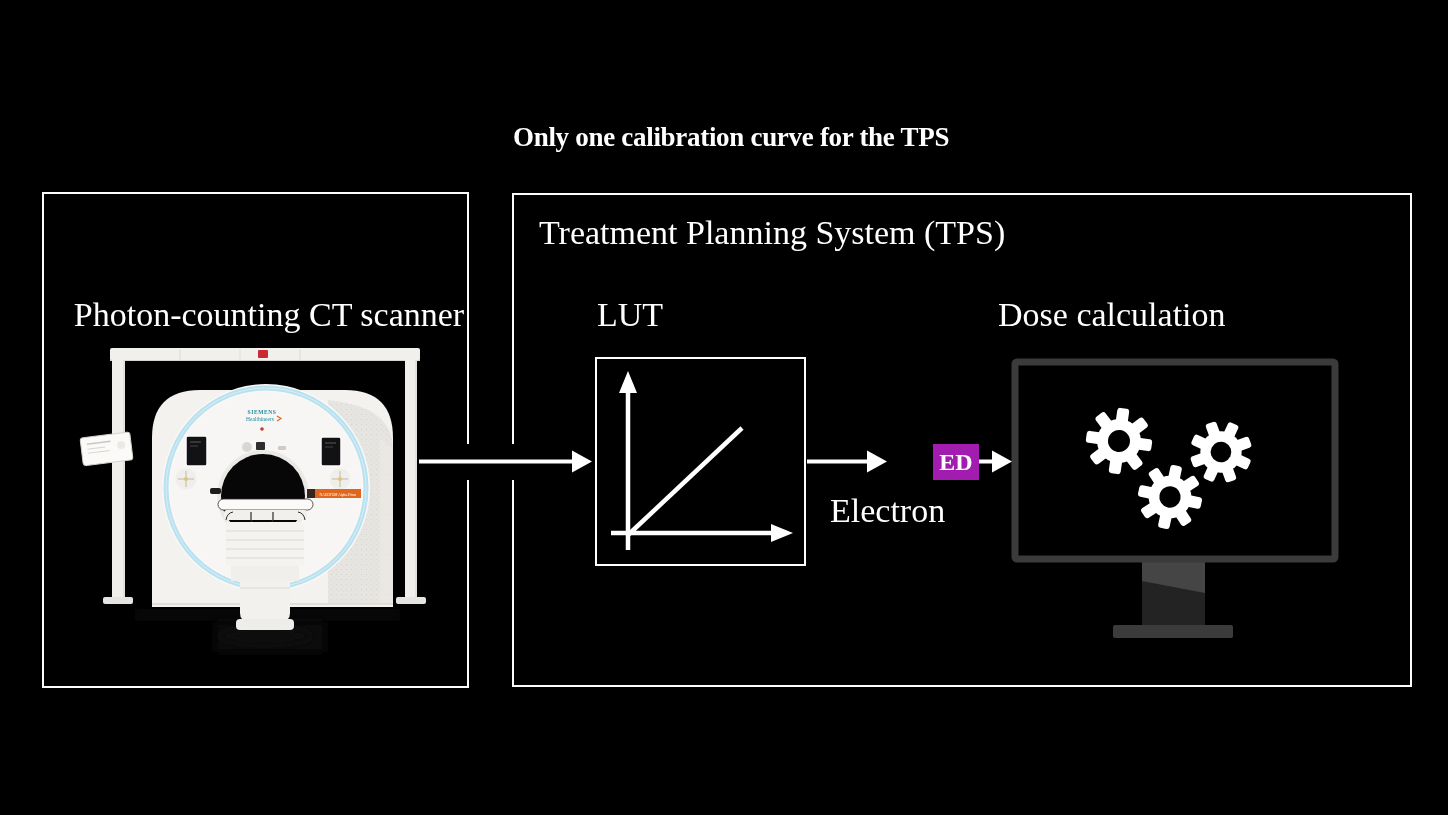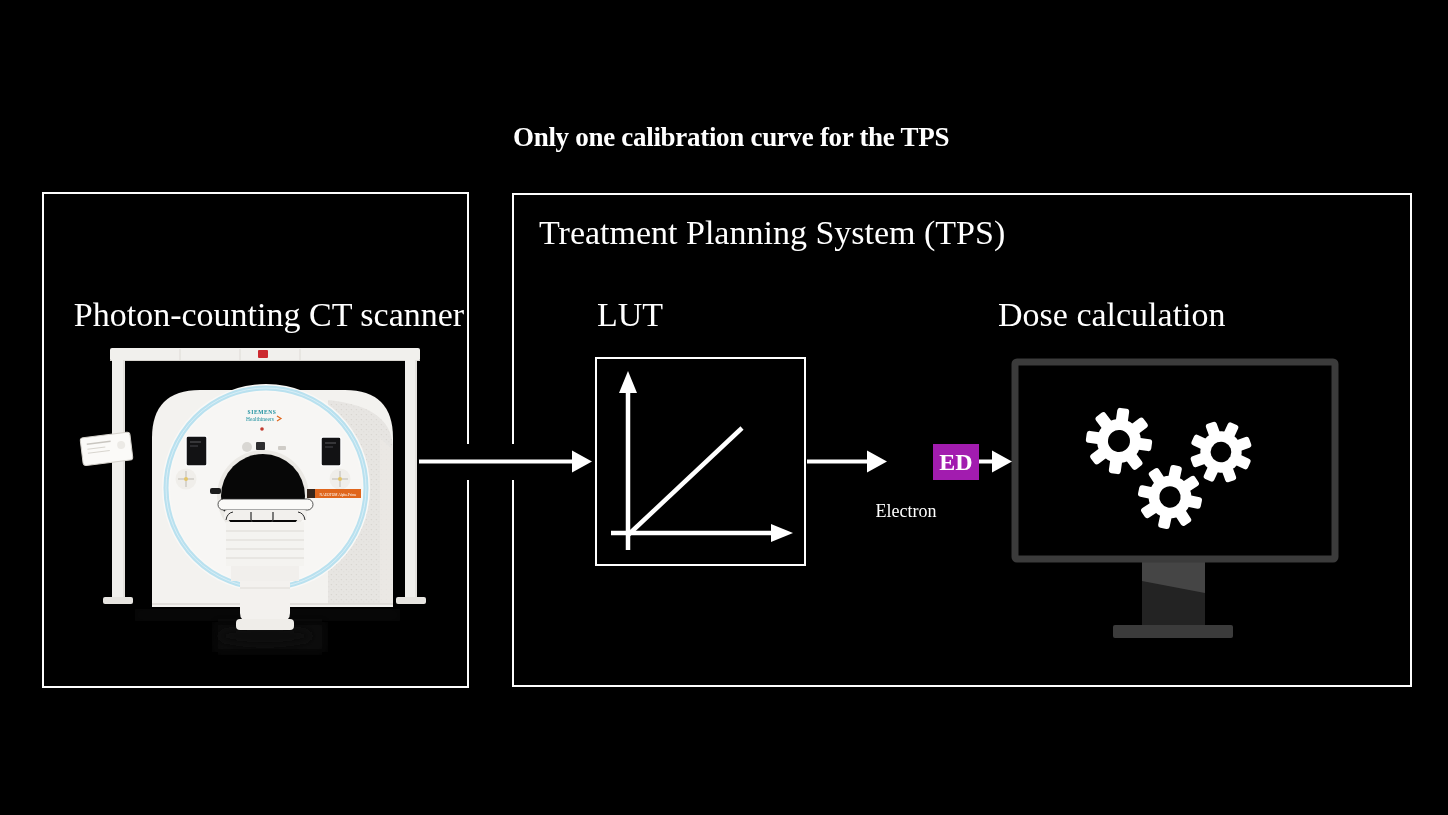--- a/index.html
+++ b/index.html
@@ -19,21 +19,21 @@
   #scanner-label{left:43px;top:296px;width:452px;text-align:center;}
   #lut-label{left:597px;top:296px;width:211px;text-align:left;}
   #dose-label{left:998px;top:296px;width:246px;text-align:left;}
   #lut-box{left:595px;top:357px;width:211px;height:209px;border:2px solid #fff;box-sizing:border-box;z-index:2;background:#000;}
   #flow-overlay{left:0;top:0;width:1448px;height:815px;z-index:5;pointer-events:none;}
   #ed-box{
     left:886px;top:444px;width:46px;height:36px;background:#a21caf;z-index:6;
     display:flex;align-items:center;justify-content:center;
     font-size:24px;font-weight:bold;color:#fff;margin-left:47px;
   }
-  #ed-caption{left:830px;top:494px;width:152px;text-align:center;font-size:18px;line-height:34px;z-index:2;}
+  #ed-caption{left:830px;top:494px;width:152px;font-size:34px;line-height:34px;z-index:2;}
   #scanner-art{left:50px;top:338px;z-index:2;}
   #monitor-art{left:1005px;top:355px;z-index:2;}
 </style>
 </head>
 <body>
 
 <div class="slide">
 
   <div class="abs title">Only one calibration curve for the TPS</div>
 

